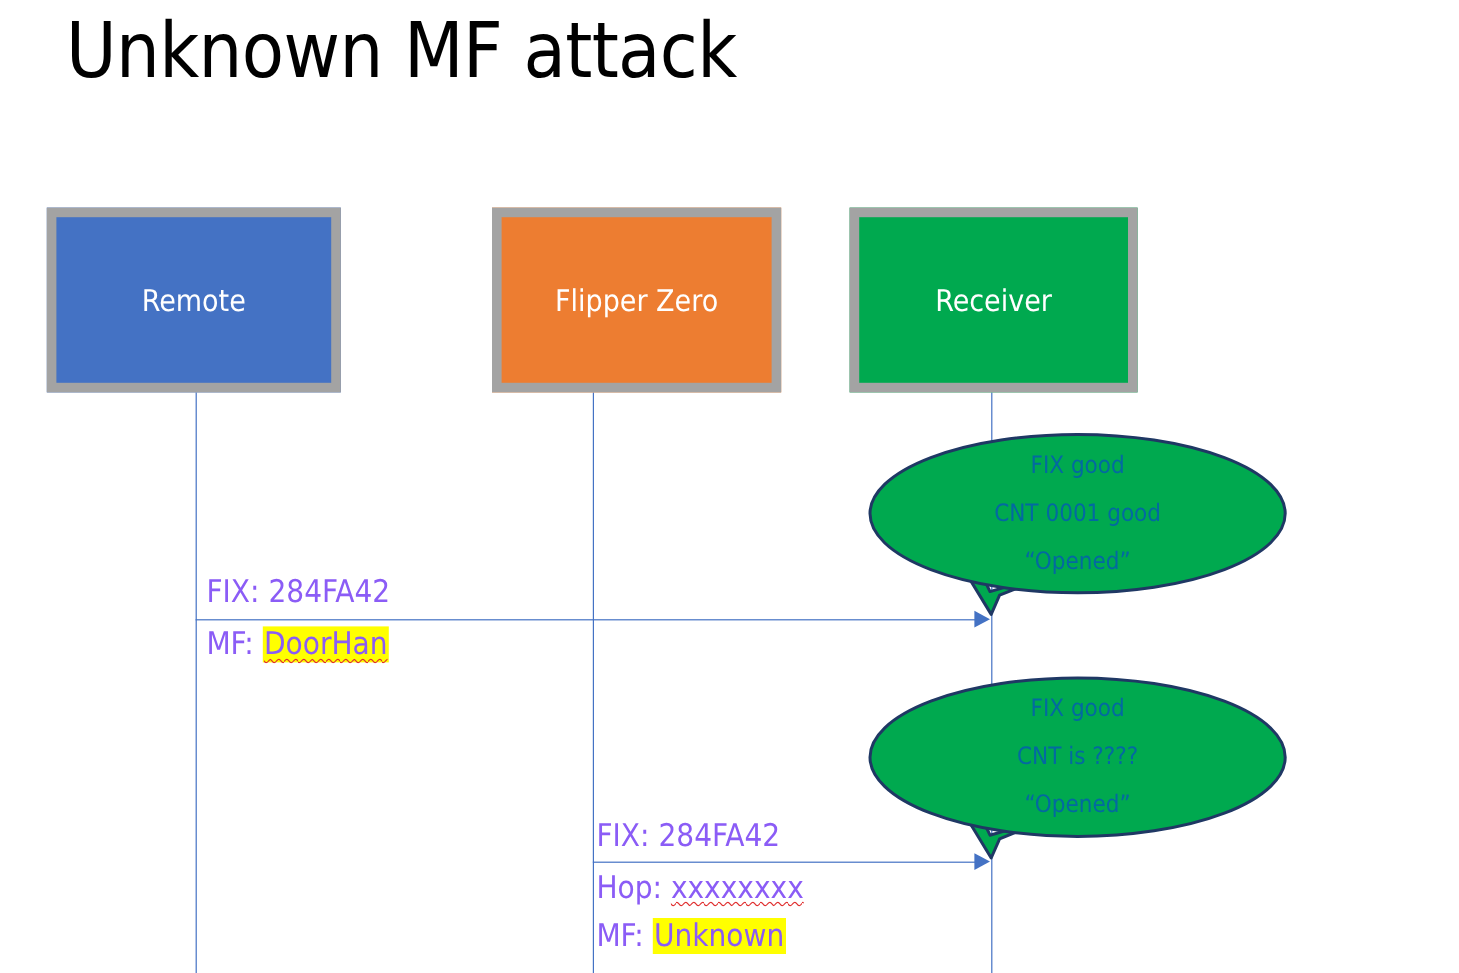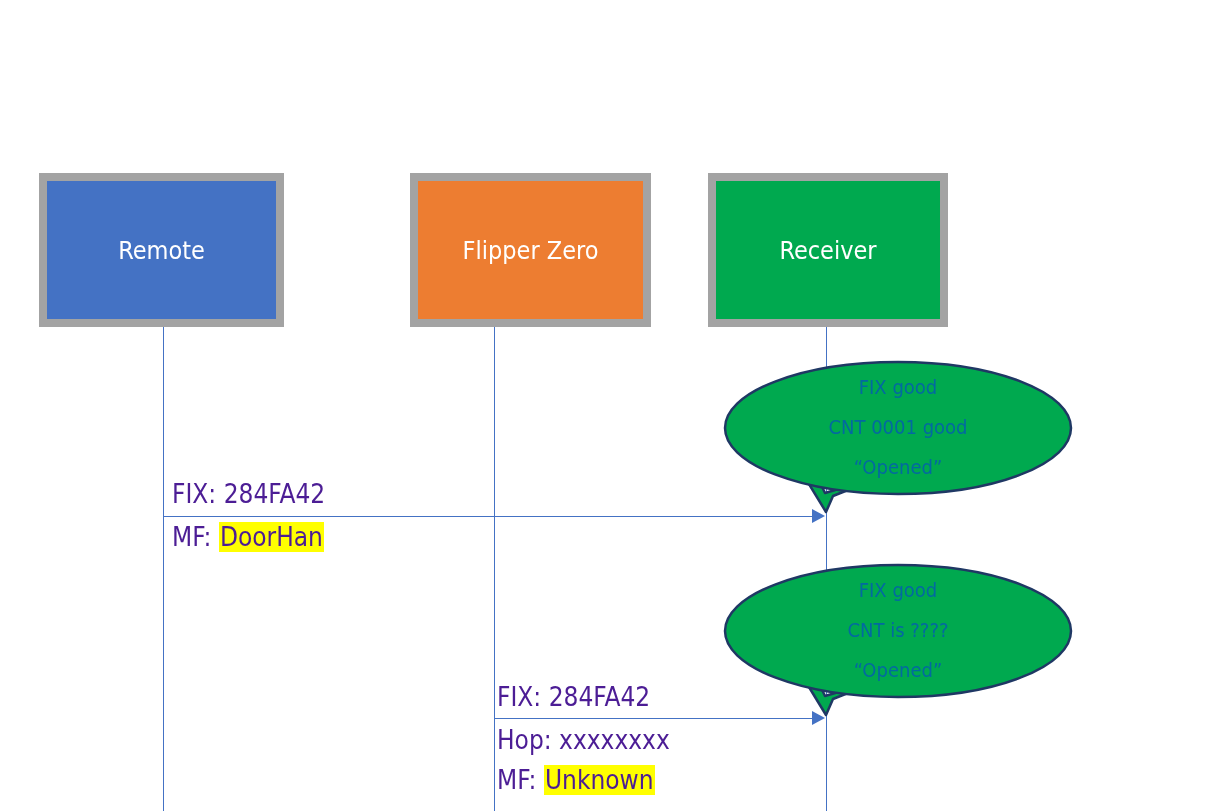--- a/index.html
+++ b/index.html
@@ -73,30 +73,31 @@
     border-top: 7px solid transparent;
     border-bottom: 7px solid transparent;
     border-left: 13px solid #4472C4;
   }
 
   
   .msg-text {
     position: absolute;
     font-size: 26px;
     line-height: 40px;
-    color: #4c1d95;
+    color: #8b5cf6;
     white-space: nowrap;
   }
   .msg-text .above { display: block; }
   .msg-text .below { display: block; }
   .hl {
     background: #FFFF00;
     padding: 0 1px;
   }
   .squiggle {
+    text-decoration: underline;
     text-decoration-style: wavy;
     text-decoration-color: #E03030;
     text-decoration-thickness: 1px;
     text-underline-offset: 3px;
   }
 
   
   .bubble {
     position: absolute;
   }
@@ -115,20 +116,21 @@
     line-height: 40px;
     pointer-events: none;
   }
   .bubble-text span { display: block; }
 </style>
 </head>
 <body>
 
 <div id="slide">
 
+  <div class="slide-title">Unknown MF attack</div>
 
   <div class="lifeline" style="left:163px;"></div>
   <div class="lifeline" style="left:494px;"></div>
   <div class="lifeline" style="left:826px;"></div>
 
   <div class="actor-box actor-remote">
     <span>Remote</span>
   </div>
   <div class="actor-box actor-flipper">
     <span>Flipper Zero</span>

